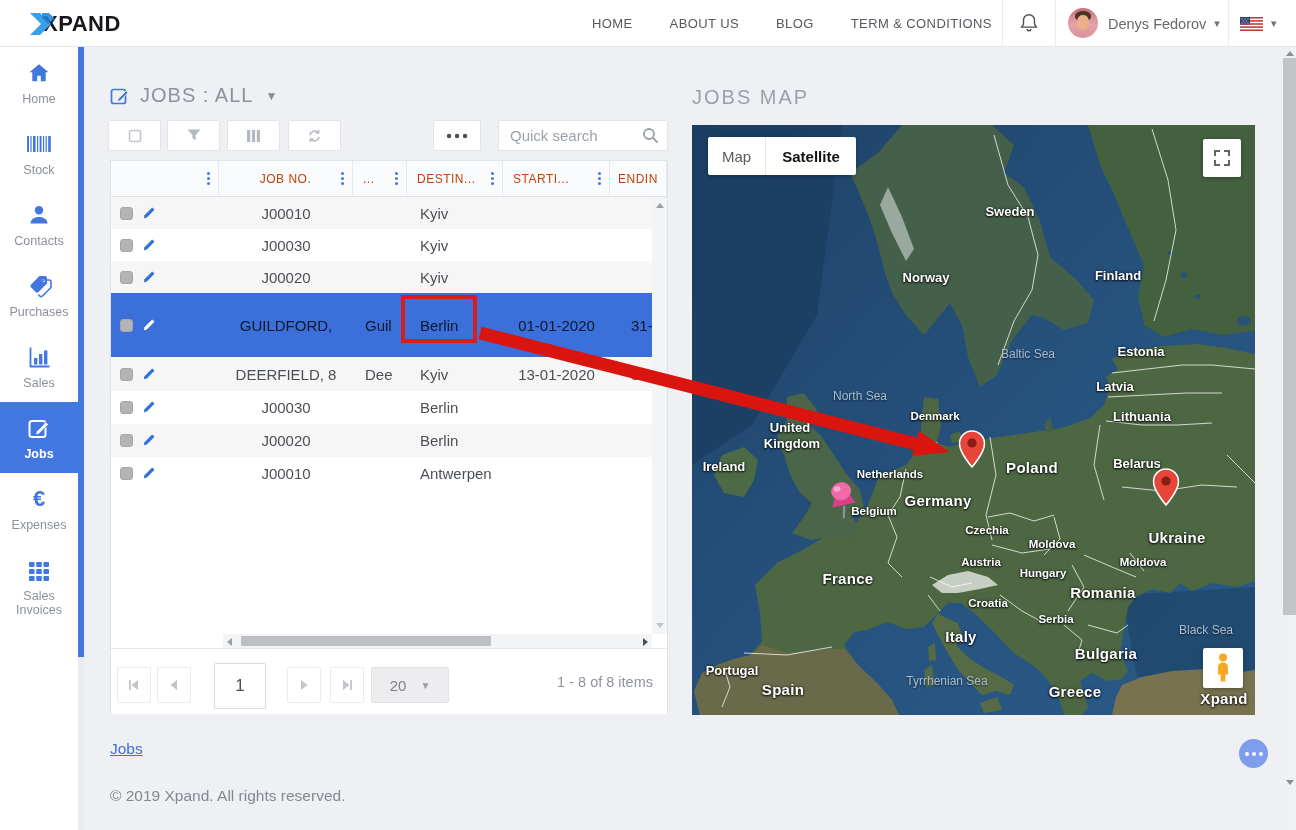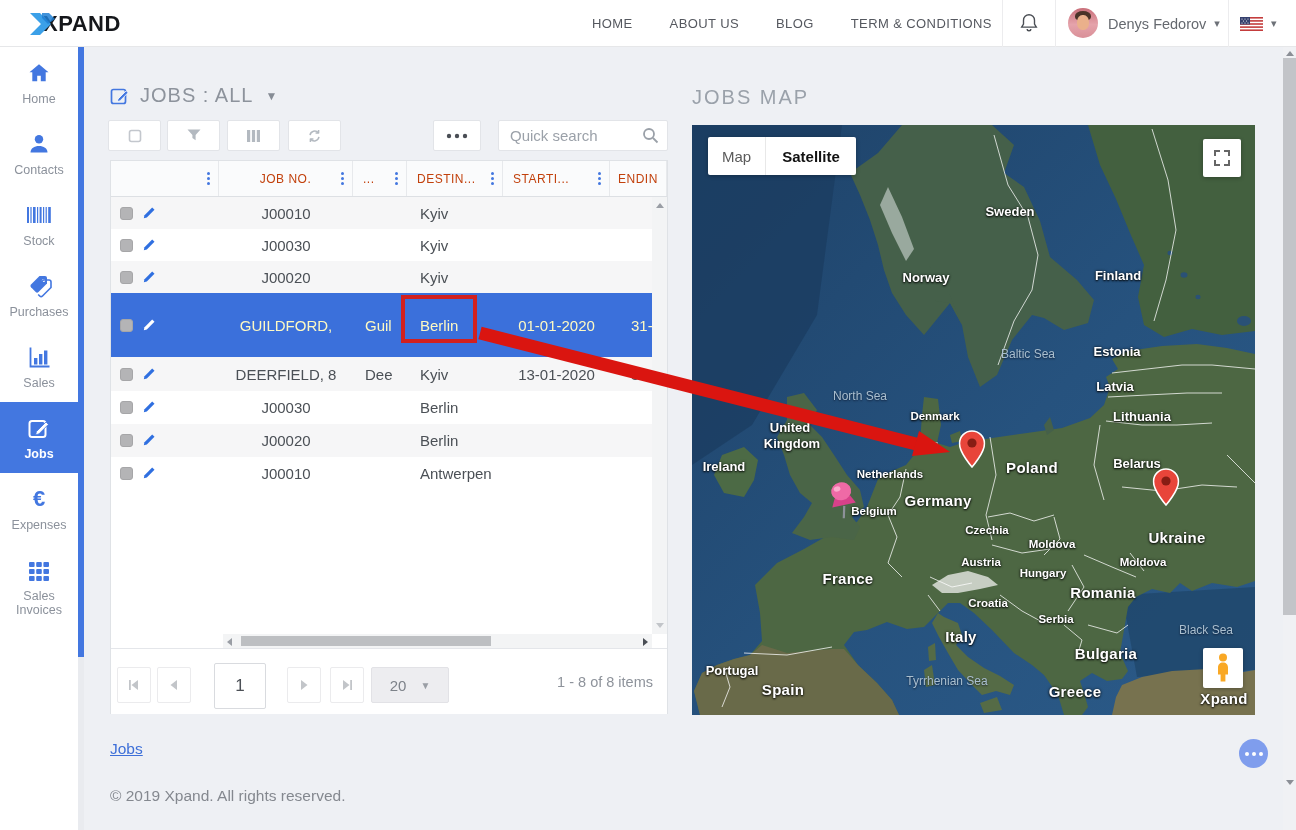--- a/index.html
+++ b/index.html
@@ -59,21 +59,21 @@
     border-bottom:1px solid #dde0e4; }
   .g-hcell { position:absolute; top:0; height:35px; border-right:1px solid #e7e9ec; display:flex;
     align-items:center; font-size:12px; color:#c2410c; letter-spacing:.5px; white-space:nowrap; }
   .kebab { position:absolute; right:5px; top:9px; width:10px; height:18px; cursor:pointer; }
   .kebab i { display:block; width:3px; height:3px; border-radius:50%; background:#4377e0; margin:2px auto; }
   .g-body { position:absolute; left:0; top:36px; width:541px; height:437px; overflow:hidden; background:#fff; }
   .g-row { position:absolute; left:0; width:541px; }
   .g-cell { position:absolute; top:0; height:100%; display:flex; align-items:center; font-size:15px;
     color:#4b5056; white-space:nowrap; overflow:hidden; }
   .g-row.selected { background:#3b70db; }
-  .g-row.selected .g-cell { color:#fef9c3; }
+  .g-row.selected .g-cell { color:#0f172a; }
   .rowtools { display:flex; align-items:center; gap:9px; padding-left:9px; }
   .rchk { width:13px; height:13px; border-radius:3px; background:#b4b4b6; border:1px solid #a6a6a8; cursor:pointer; }
   .vbar { position:absolute; left:541px; top:36px; width:15px; height:437px; background:#f3f4f5; }
   .varrow { position:absolute; left:4px; width:0; height:0; border-left:4px solid transparent; border-right:4px solid transparent; }
   .hbar { position:absolute; left:112px; top:473px; width:429px; height:14px; background:#f3f4f5; }
   .hthumb { position:absolute; left:18px; top:2px; width:250px; height:10px; background:#bdbfc2; border-radius:0; }
   .harrow { position:absolute; top:4px; width:0; height:0; border-top:4px solid transparent; border-bottom:4px solid transparent; }
   .pager { position:absolute; left:0; top:487px; width:556px; height:66px; background:#fff; border-top:1px solid #e4e6ea; }
   .pg-btn { position:absolute; top:18px; width:34px; height:36px; background:#fff; border:1px solid #ebebed;
     border-radius:2px; display:flex; align-items:center; justify-content:center; cursor:pointer; }
@@ -180,40 +180,40 @@
   </header>
 
   <aside class="sidebar" id="sidebar">
       <div class="sb-item">
         <span class="sb-ico"><svg width="24" height="24" viewBox="0 0 24 24">
             <path d="M12 3.2l9.5 8h-2.8v9h-4.9v-5.5h-3.6v5.5H5.3v-9H2.5z" fill="#4377e0"></path>
           </svg></span>
         <span class="sb-label">Home</span>
       </div>
       <div class="sb-item">
-        <span class="sb-ico"><svg width="24" height="24" viewBox="0 0 24 24">
-            <circle cx="12" cy="7.2" r="4.2" fill="#4377e0"></circle>
-            <path d="M3.5 20.5c0-4.4 3.9-6.6 8.5-6.6s8.5 2.2 8.5 6.6z" fill="#4377e0"></path>
-          </svg></span>
-        <span class="sb-label">Contacts</span>
-      </div>
-      <div class="sb-item">
         <span class="sb-ico"><svg width="26" height="24" viewBox="0 0 26 24">
             <g fill="#4377e0">
               <rect x="1" y="4" width="2" height="16"></rect>
               <rect x="4.4" y="4" width="1.2" height="16"></rect>
               <rect x="7" y="4" width="2.6" height="16"></rect>
               <rect x="11" y="4" width="1.2" height="16"></rect>
               <rect x="13.6" y="4" width="2" height="16"></rect>
               <rect x="17" y="4" width="1.2" height="16"></rect>
               <rect x="19.6" y="4" width="1.2" height="16"></rect>
               <rect x="22.2" y="4" width="2.6" height="16"></rect>
             </g>
           </svg></span>
         <span class="sb-label">Stock</span>
+      </div>
+      <div class="sb-item">
+        <span class="sb-ico"><svg width="24" height="24" viewBox="0 0 24 24">
+            <circle cx="12" cy="7.2" r="4.2" fill="#4377e0"></circle>
+            <path d="M3.5 20.5c0-4.4 3.9-6.6 8.5-6.6s8.5 2.2 8.5 6.6z" fill="#4377e0"></path>
+          </svg></span>
+        <span class="sb-label">Contacts</span>
       </div>
       <div class="sb-item">
         <span class="sb-ico"><svg width="26" height="24" viewBox="0 0 26 24">
             <path d="M5 10.5L13.5 2h5.5a2 2 0 0 1 2 2v5.5L12.5 18a2 2 0 0 1-2.8 0l-4.7-4.7a2 2 0 0 1 0-2.8z" fill="#4377e0"></path>
             <circle cx="17.5" cy="6.5" r="1.6" fill="#fff"></circle>
             <path d="M9 14.5L17.5 6h5.5a2 2 0 0 1 2 2v5.5L16.5 22a2 2 0 0 1-2.8 0l-1.5-1.5" fill="none" stroke="#4377e0" stroke-width="1.6"></path>
           </svg></span>
         <span class="sb-label">Purchases</span>
       </div>
       <div class="sb-item">
@@ -572,21 +572,21 @@
         <polyline points="308,470 330,486 352,498"></polyline>
         <polyline points="228,316 246,318"></polyline>
         <polyline points="535,330 555,350 563,358"></polyline>
         <polyline points="438,428 452,446"></polyline>
       </g>
     </svg>
     <div id="maplabels">
         <span class="map-label md" style="left: 318px; top: 86px;">Sweden</span>
         <span class="map-label md" style="left: 234px; top: 152px;">Norway</span>
         <span class="map-label md" style="left: 426px; top: 150px;">Finland</span>
-        <span class="map-label md" style="left: 415px; top: 226px; padding-left: 20px;">Estonia</span>
+        <span class="map-label md" style="left: 439px; top: 226px; padding-left: 20px;">Estonia</span>
         <span class="map-label sea" style="left: 336px; top: 229px;">Baltic Sea</span>
         <span class="map-label md" style="left: 423px; top: 261px;">Latvia</span>
         <span class="map-label sea" style="left: 168px; top: 271px;">North Sea</span>
         <span class="map-label sm" style="left: 243px; top: 291px;">Denmark</span>
         <span class="map-label md" style="left: 450px; top: 291px;">Lithuania</span>
         <span class="map-label md" style="left: 98px; top: 302px;">United</span>
         <span class="map-label md" style="left: 100px; top: 318px;">Kingdom</span>
         <span class="map-label md" style="left: 445px; top: 338px;">Belarus</span>
         <span class="map-label md" style="left: 32px; top: 341px;">Ireland</span>
         <span class="map-label lg" style="left: 340px; top: 342px;">Poland</span>

